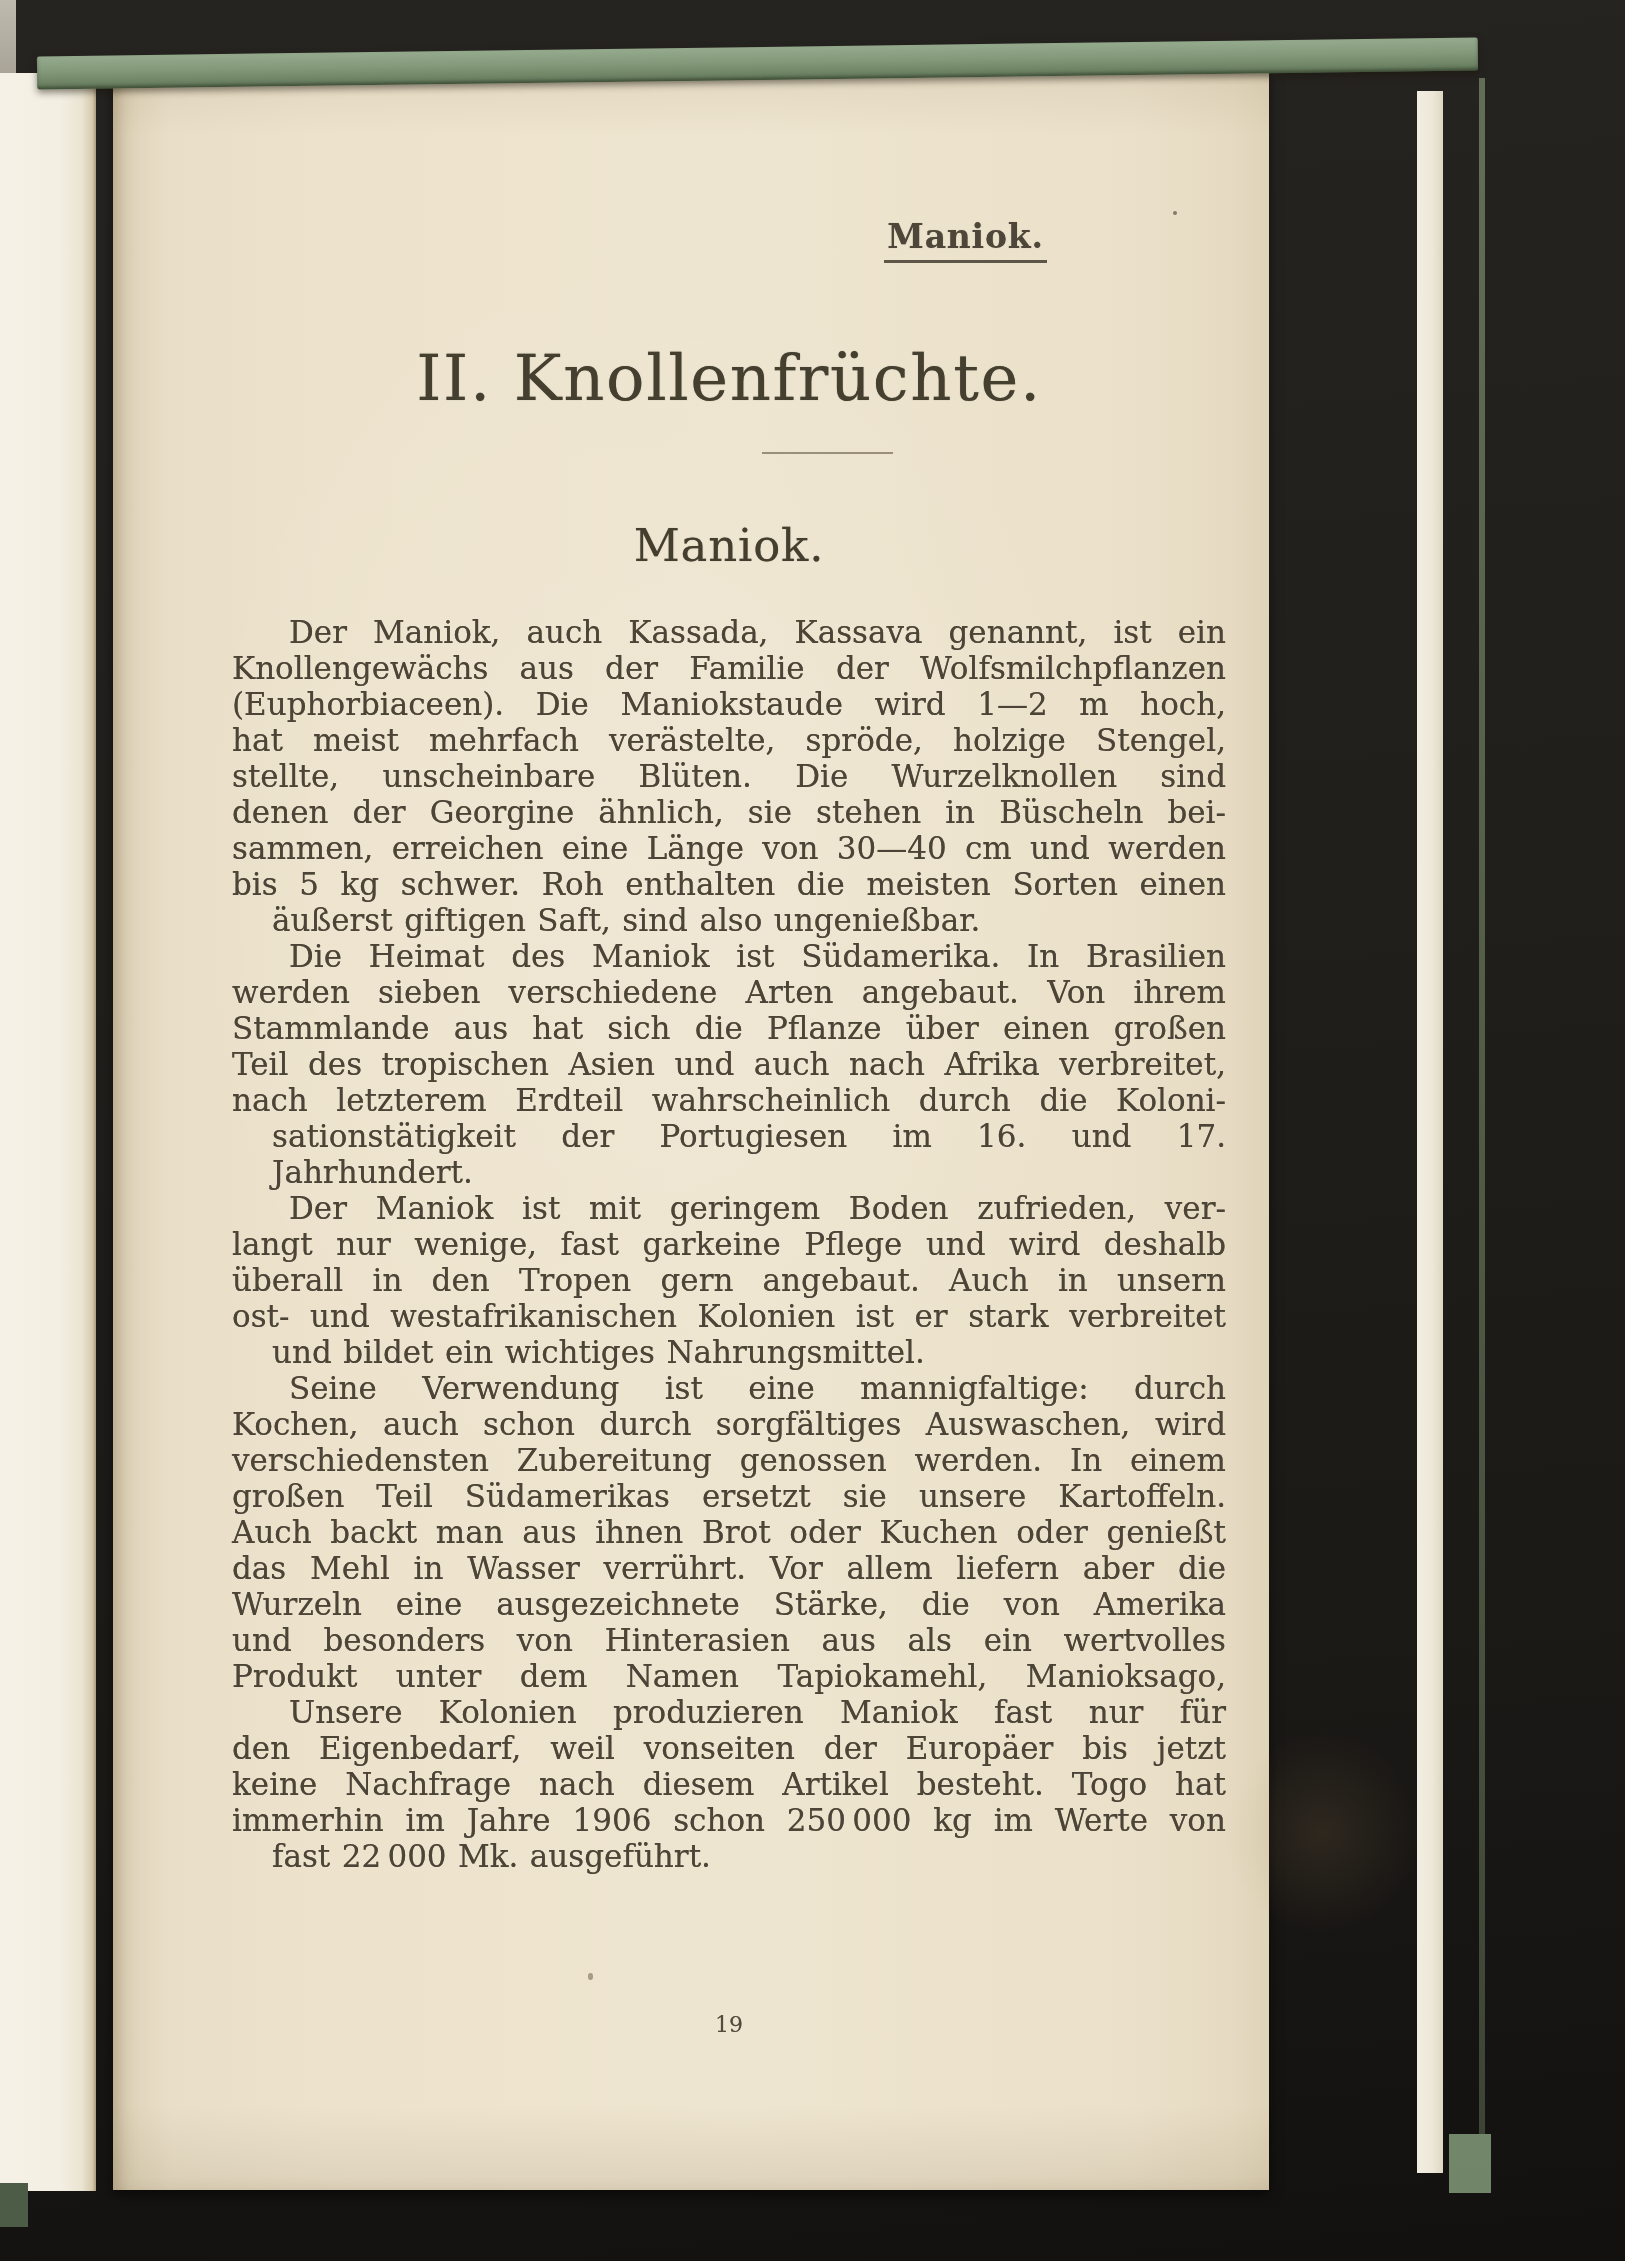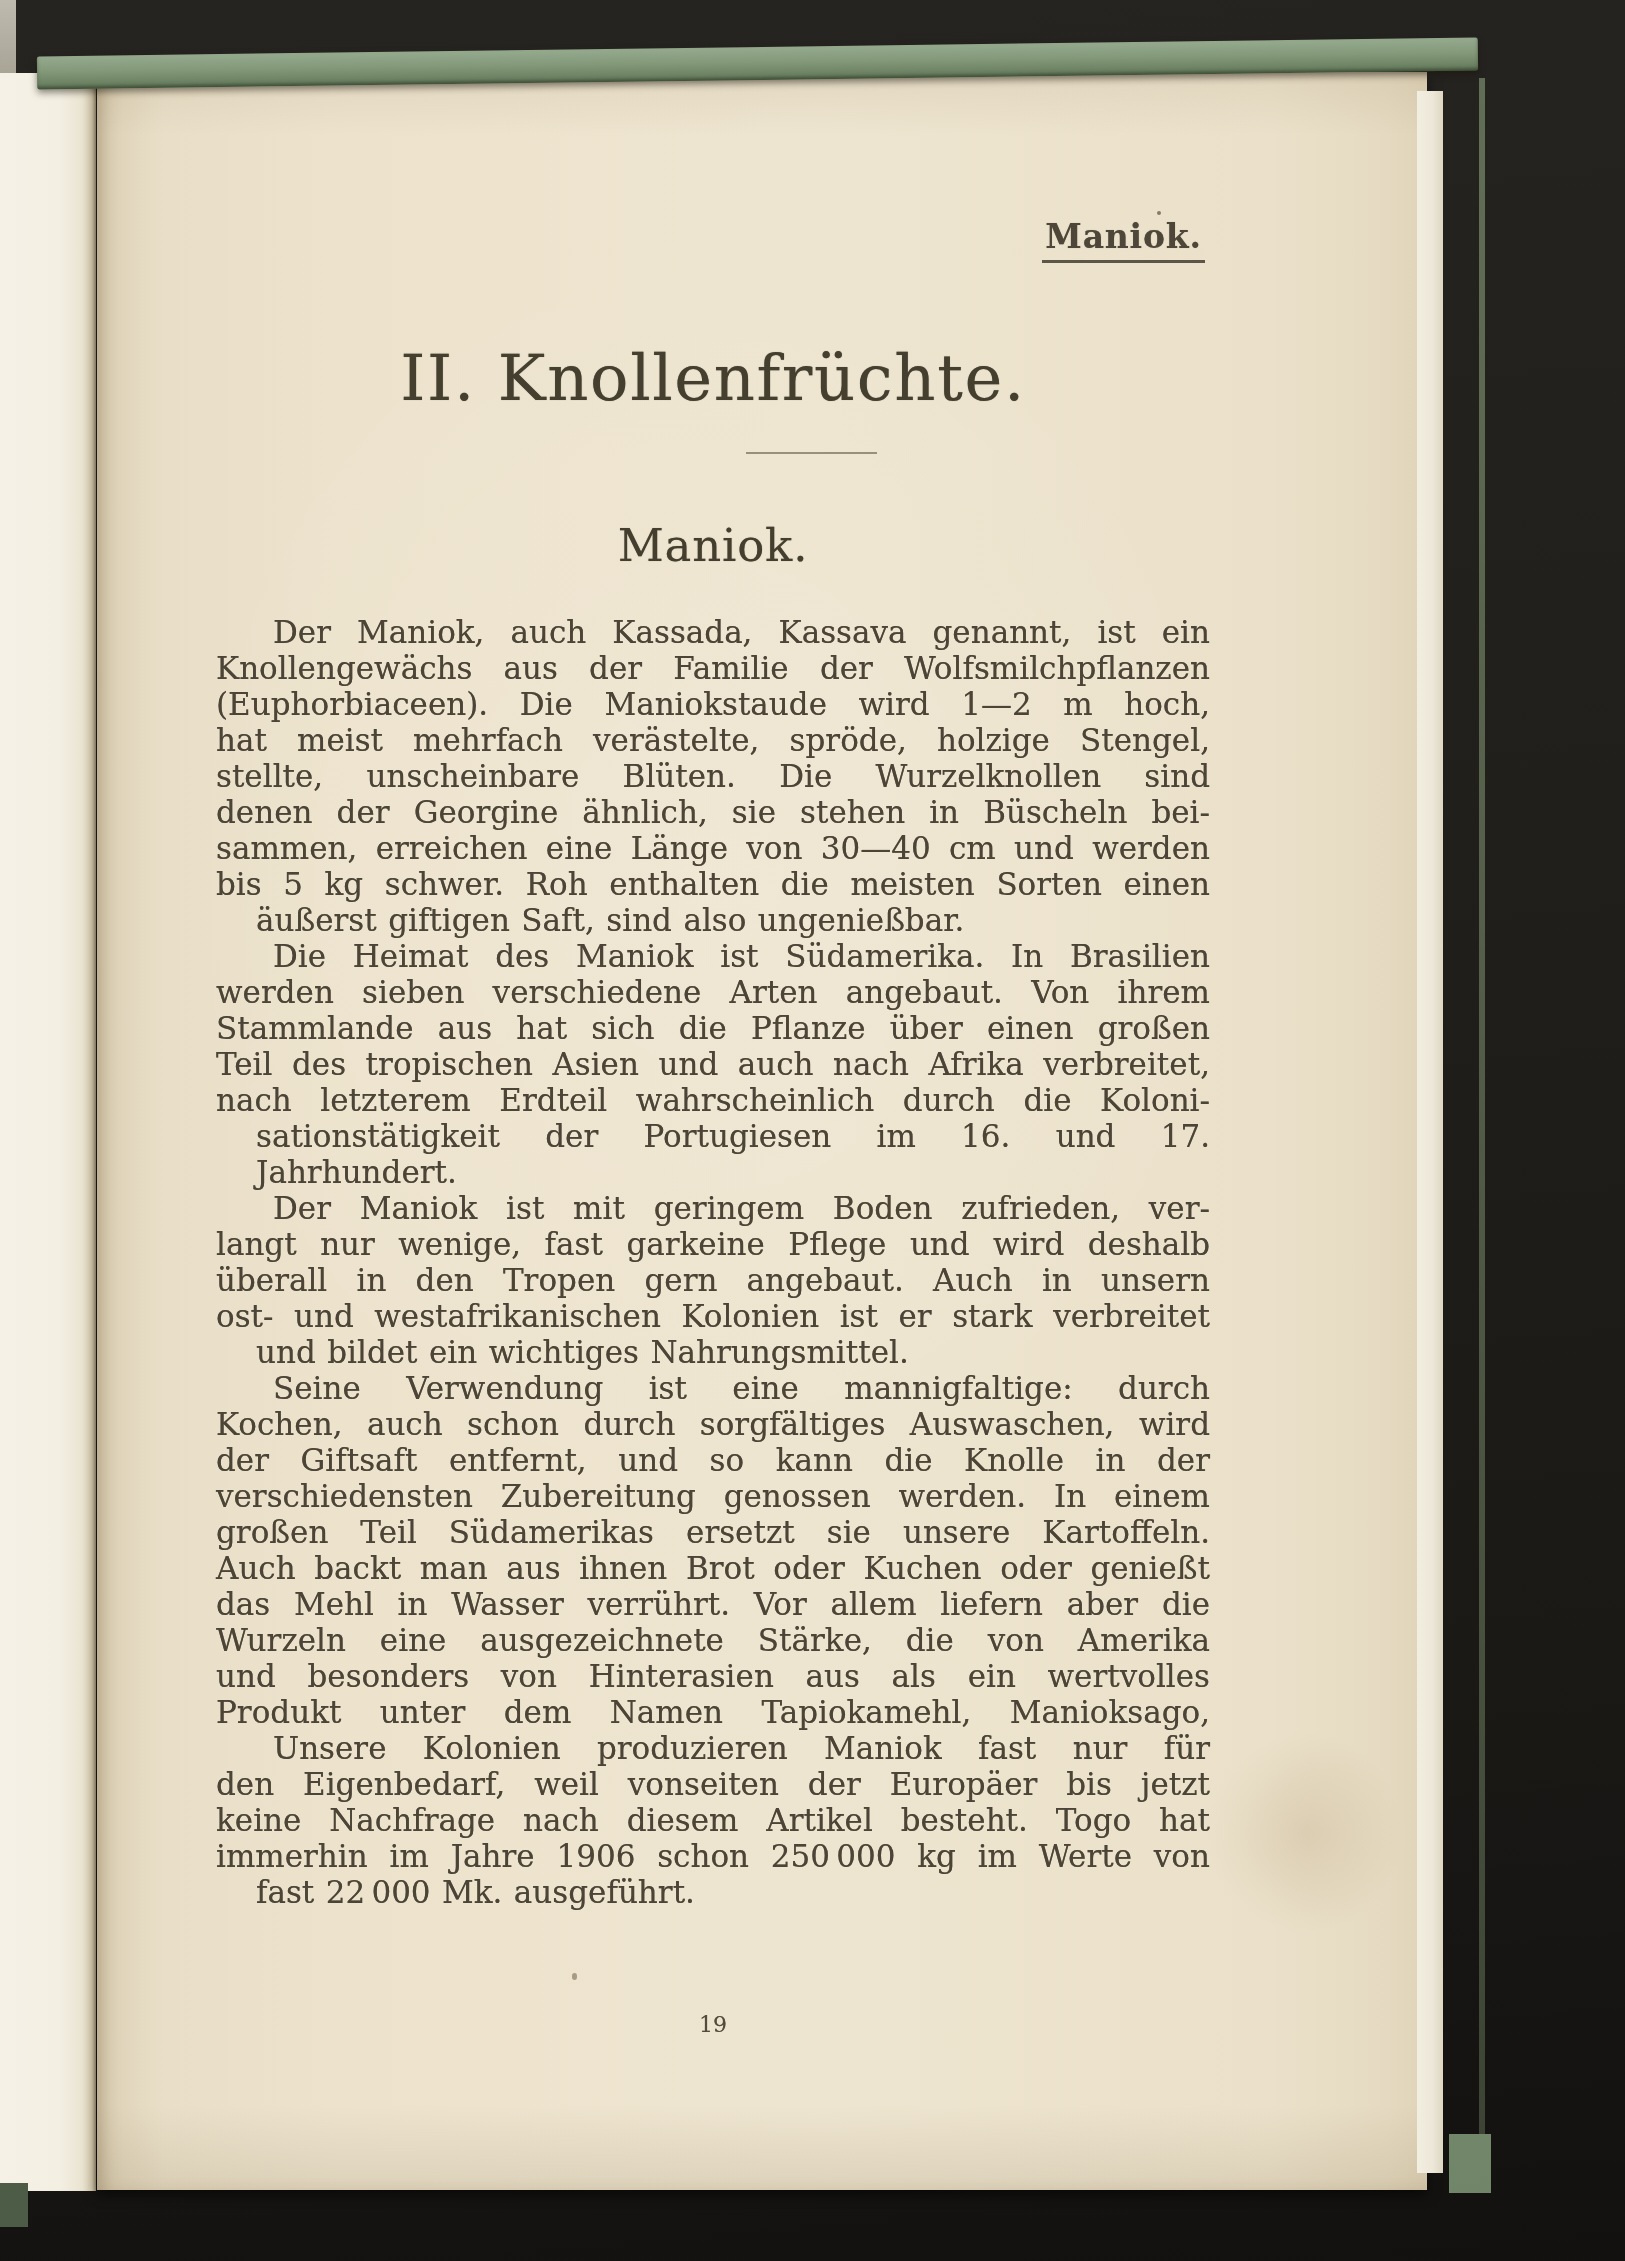--- a/index.html
+++ b/index.html
@@ -7,21 +7,21 @@
     position:relative;width:1626px;height:2261px;overflow:hidden;
     background:linear-gradient(175deg,#262421 0%,#211f1c 40%,#1b1916 75%,#121110 100%);
     font-family:"DejaVu Serif","Liberation Serif",serif;
   }
   
   .corner-light-tl{position:absolute;left:0;top:0;width:16.3px;height:91px;
     background:linear-gradient(180deg,#d9d5c7,#b9b4a4);opacity:.85;}
   .facing-page-sliver{position:absolute;left:0;top:73px;width:95px;height:2118px;
     background:linear-gradient(90deg,#f5f1e6 0%,#f3efe3 62%,#eae4d2 86%,#d6cbaf 97%,#b7a98c 100%);
     border-right:1.6px solid #b0a286;}
-  .book-page{position:absolute;left:97px;top:72px;width:1330px;height:2118px;
+  .book-page{position:absolute;left:113px;top:72px;width:1156px;height:2118px;
     background:
       radial-gradient(ellipse 60% 45% at 46% 38%, rgba(255,255,255,.10), rgba(255,255,255,0) 70%),
       linear-gradient(180deg, rgba(120,100,65,.10) 0%, rgba(120,100,65,0) 3%, rgba(120,100,65,0) 96%, rgba(120,100,65,.14) 100%),
       linear-gradient(90deg,#dcd0b5 0%,#e9dfc8 5%,#ede3cd 18%,#eee5d0 55%,#ebe1ca 88%,#e5dac1 97%,#dfd3b8 100%);
     box-shadow: inset 13px 0 18px -8.2px rgba(110,90,55,.38), 0 5.7px 11.4px rgba(0,0,0,.55);}
   .page-edge-white{position:absolute;left:1417px;top:91px;width:26px;height:2082px;
     background:linear-gradient(90deg,#f2eee1 0%,#ece7d8 60%,#ddd6c2 100%);}
   .page-stack-edge{position:absolute;left:1443px;top:83px;width:38px;height:2079px;
     background:repeating-linear-gradient(90deg,
       #c6baa6 0 3.3px,#a2947e 3.3px 5.7px,#c0b39e 5.7px 9px,#93young 0,#91836d 9px 11.4px,#cdc1ad 11.4px 15.5px,#ab9d87 15.5px 19px);}
@@ -98,21 +98,20 @@
         <div class="para">
           <div class="line first">Der Maniok ist mit geringem Boden zufrieden, ver-</div>
           <div class="line">langt nur wenige, fast garkeine Pflege und wird deshalb</div>
           <div class="line">überall in den Tropen gern angebaut.  Auch in unsern</div>
           <div class="line">ost- und westafrikanischen Kolonien ist er stark verbreitet</div>
           <div class="line last">und bildet ein wichtiges Nahrungsmittel.</div>
         </div>
         <div class="para">
           <div class="line first">Seine Verwendung ist eine mannigfaltige:  durch</div>
           <div class="line">Kochen, auch schon durch sorgfältiges Auswaschen, wird</div>
-          <div class="line">der Giftsaft entfernt, und so kann die Knolle in der</div>
           <div class="line">verschiedensten Zubereitung genossen werden.  In einem</div>
           <div class="line">großen Teil Südamerikas ersetzt sie unsere Kartoffeln.</div>
           <div class="line">Auch backt man aus ihnen Brot oder Kuchen oder genießt</div>
           <div class="line">das Mehl in Wasser verrührt.  Vor allem liefern aber die</div>
           <div class="line">Wurzeln eine ausgezeichnete Stärke, die von Amerika</div>
           <div class="line">und besonders von Hinterasien aus als ein wertvolles</div>
           <div class="line">Produkt unter dem Namen Tapiokamehl, Manioksago,</div>
         </div>
         <div class="para">
           <div class="line first">Unsere Kolonien produzieren Maniok fast nur für</div>

